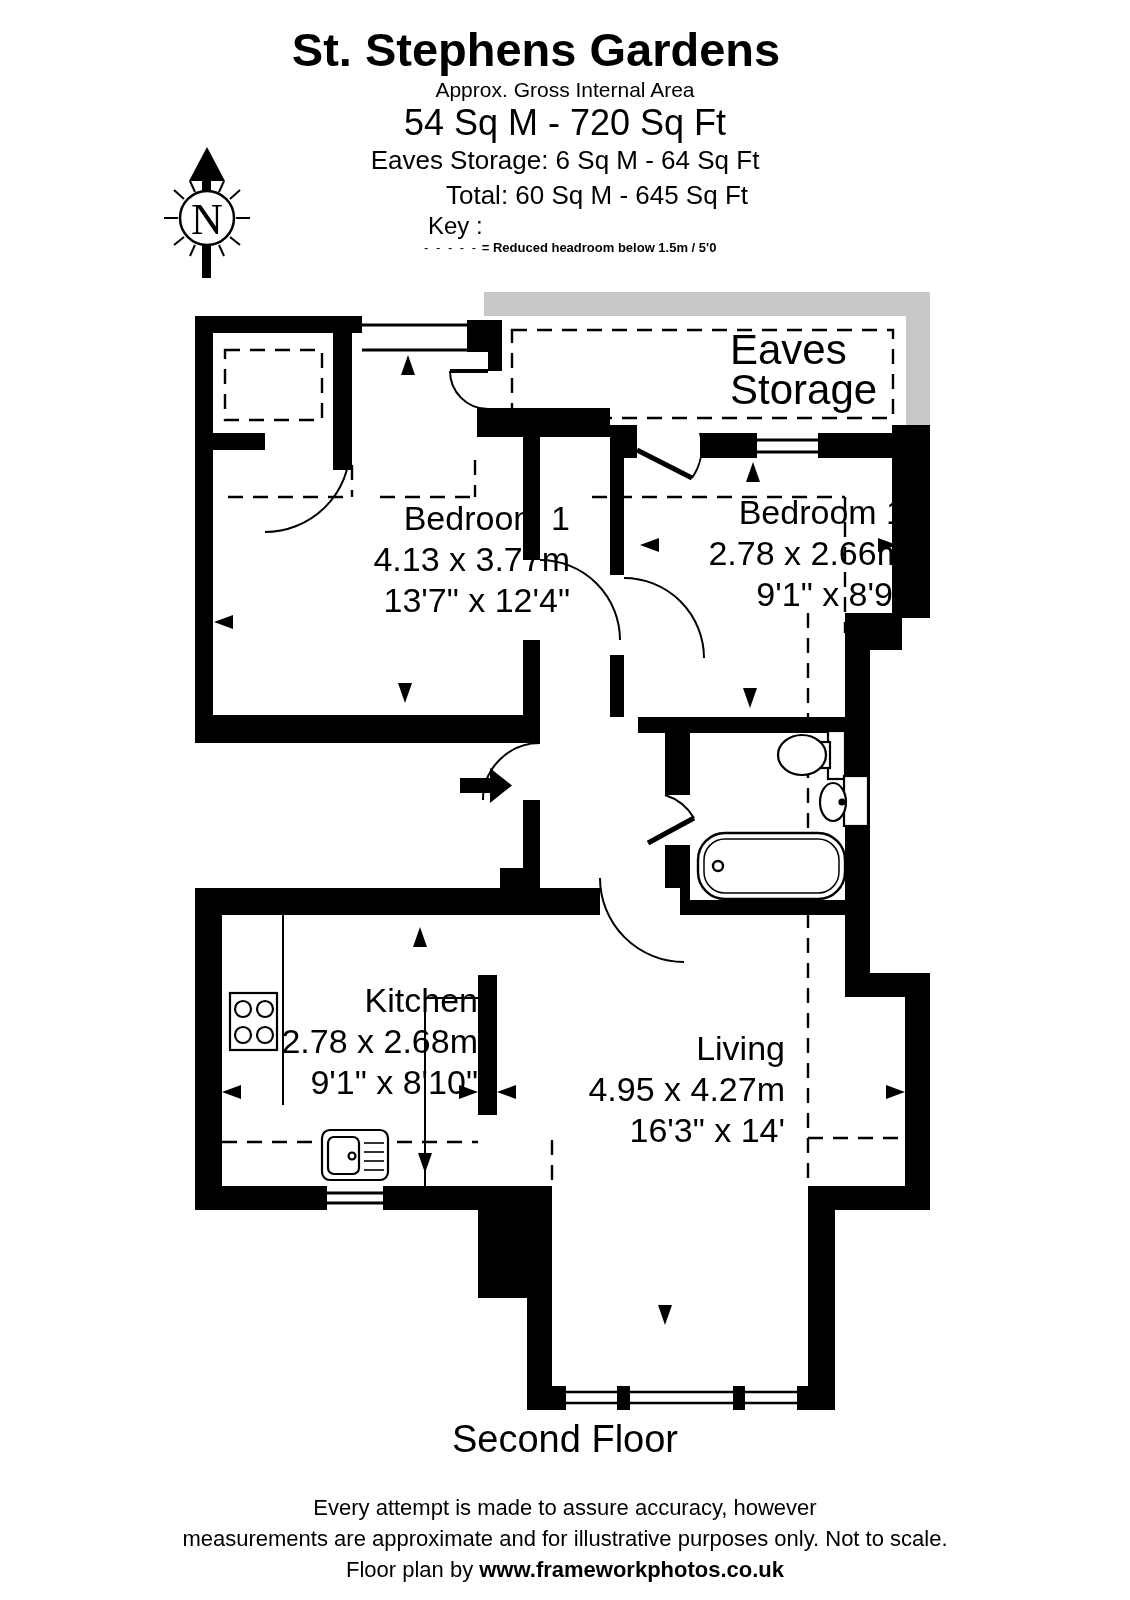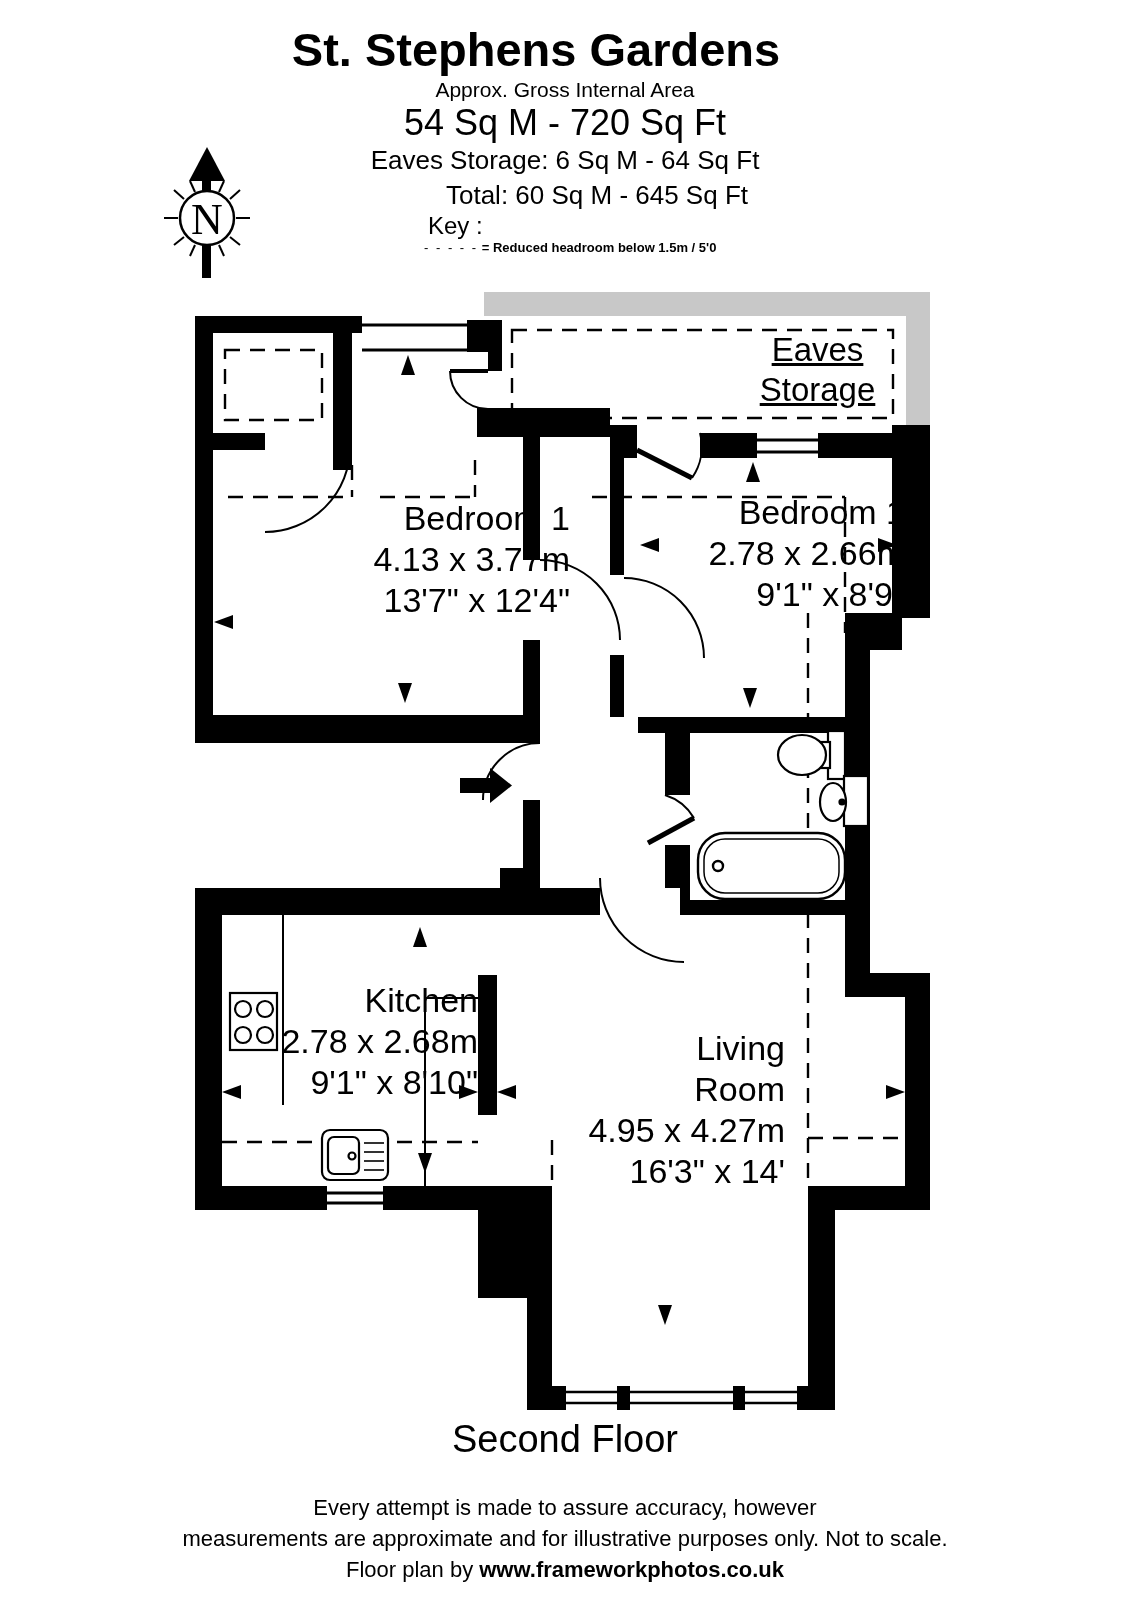--- a/index.html
+++ b/index.html
@@ -11,21 +11,21 @@
   .title{left:0;width:1072px;top:22px;font-size:47px;font-weight:bold;letter-spacing:0px;}
   .subtitle{left:0;width:1130px;top:78px;font-size:21px;}
   .area{left:0;width:1130px;top:102px;font-size:36px;}
   .eavesline{left:0;width:1130px;top:145px;font-size:26px;}
   .totalline{left:0;width:1130px;top:180px;font-size:26px;padding-left:32px;}
   .keylabel{left:428px;top:212px;font-size:24px;}
   .keyline{left:424px;top:240px;font-size:13px;font-weight:bold;white-space:nowrap;}
   .keyline .dashes{font-weight:normal;letter-spacing:2px;}
   
   .roomlabel{font-size:34px;line-height:41px;text-align:right;color:#000;}
-  .eaveslabel{font-size:33px;line-height:40px;text-align:center;text-decoration:underline;}
+  .eaveslabel{font-size:42px;line-height:40px;}
   .floorlabel{left:0;width:1130px;top:1418px;font-size:38px;}
   .footer{left:0;width:1130px;font-size:22px;line-height:31px;}
   svg{position:absolute;left:0;top:0;}
 </style>
 </head>
 <body>
 
 <div id="canvas">
 
   <div class="abs ctr title">St. Stephens Gardens</div>
@@ -251,21 +251,20 @@
   </div>
 
   <div class="abs roomlabel" style="left:243px;top:980px;width:235px;">
     <div>Kitchen</div>
     <div>2.78 x 2.68m</div>
     <div>9'1" x 8'10"</div>
   </div>
 
   <div class="abs roomlabel" style="left:545px;top:1028px;width:240px;">
     <div>Living</div>
-    <div>Room</div>
     <div>4.95 x 4.27m</div>
     <div>16'3" x 14'</div>
   </div>
 
   <div class="abs ctr floorlabel">Second Floor</div>
 
   <div class="abs ctr footer" style="top:1492px;">Every attempt is made to assure accuracy, however</div>
   <div class="abs ctr footer" style="top:1523px;">measurements are approximate and for illustrative purposes only. Not to scale.</div>
   <div class="abs ctr footer" style="top:1554px;">
     <span>Floor plan by </span>

